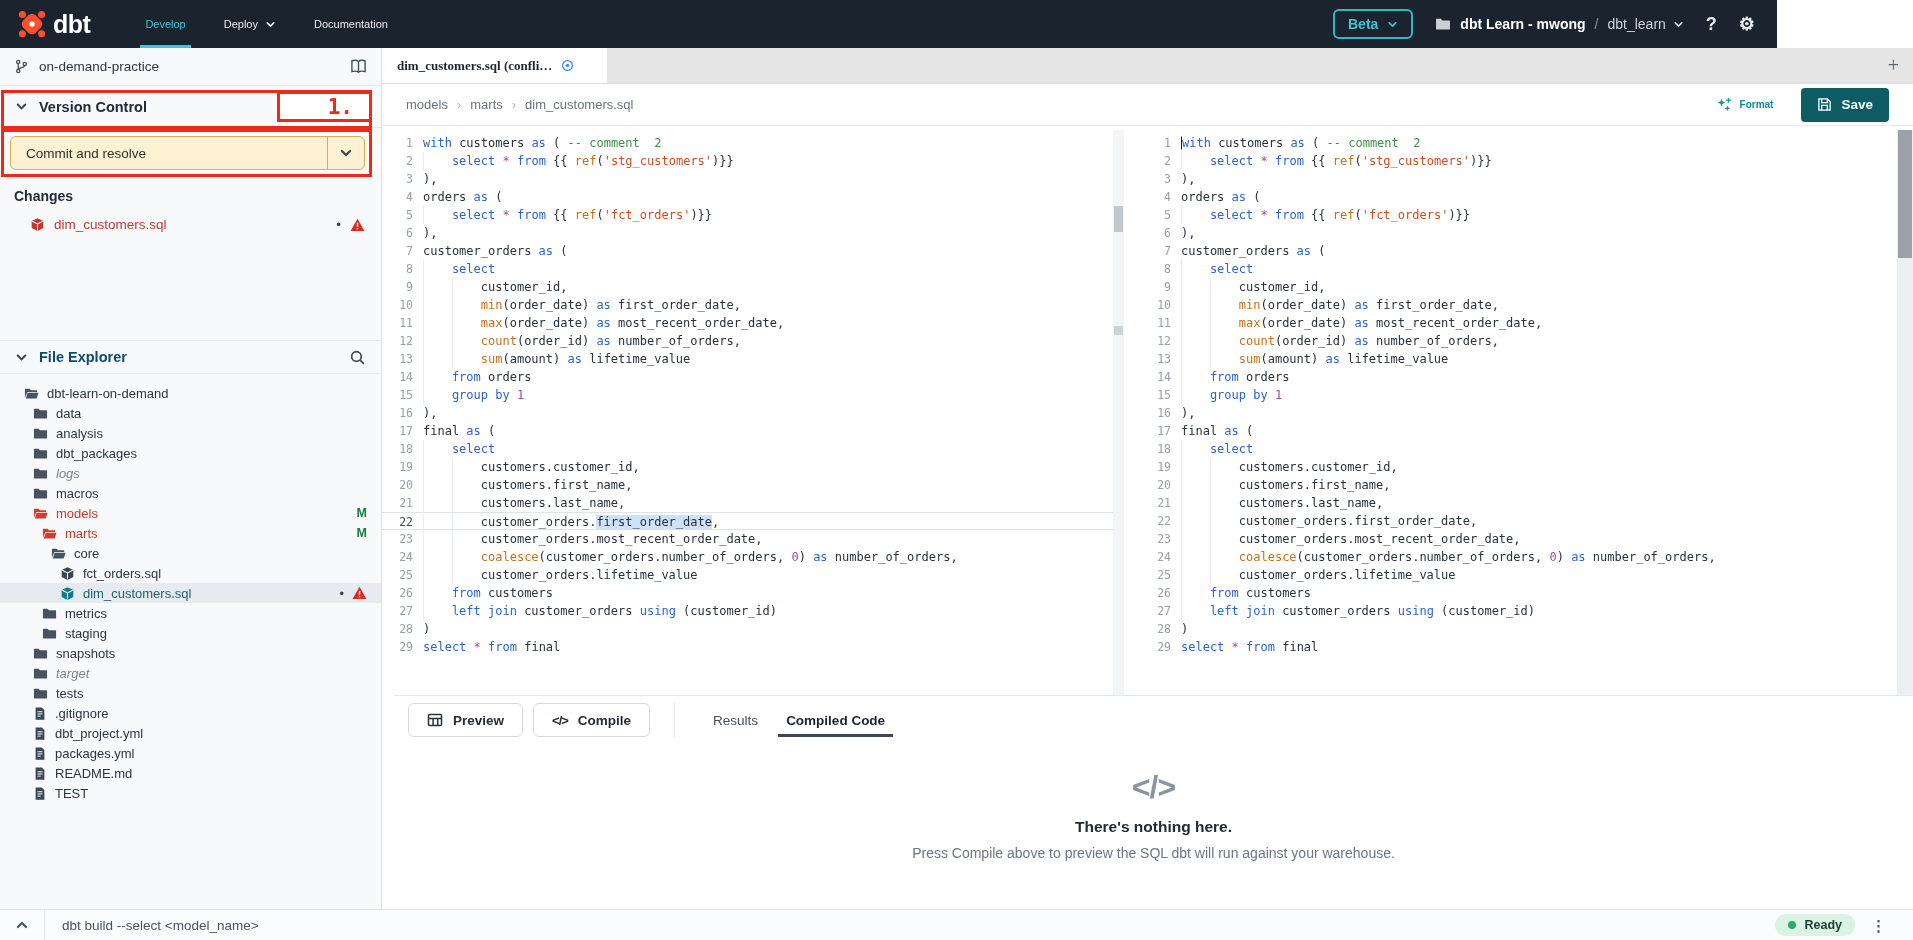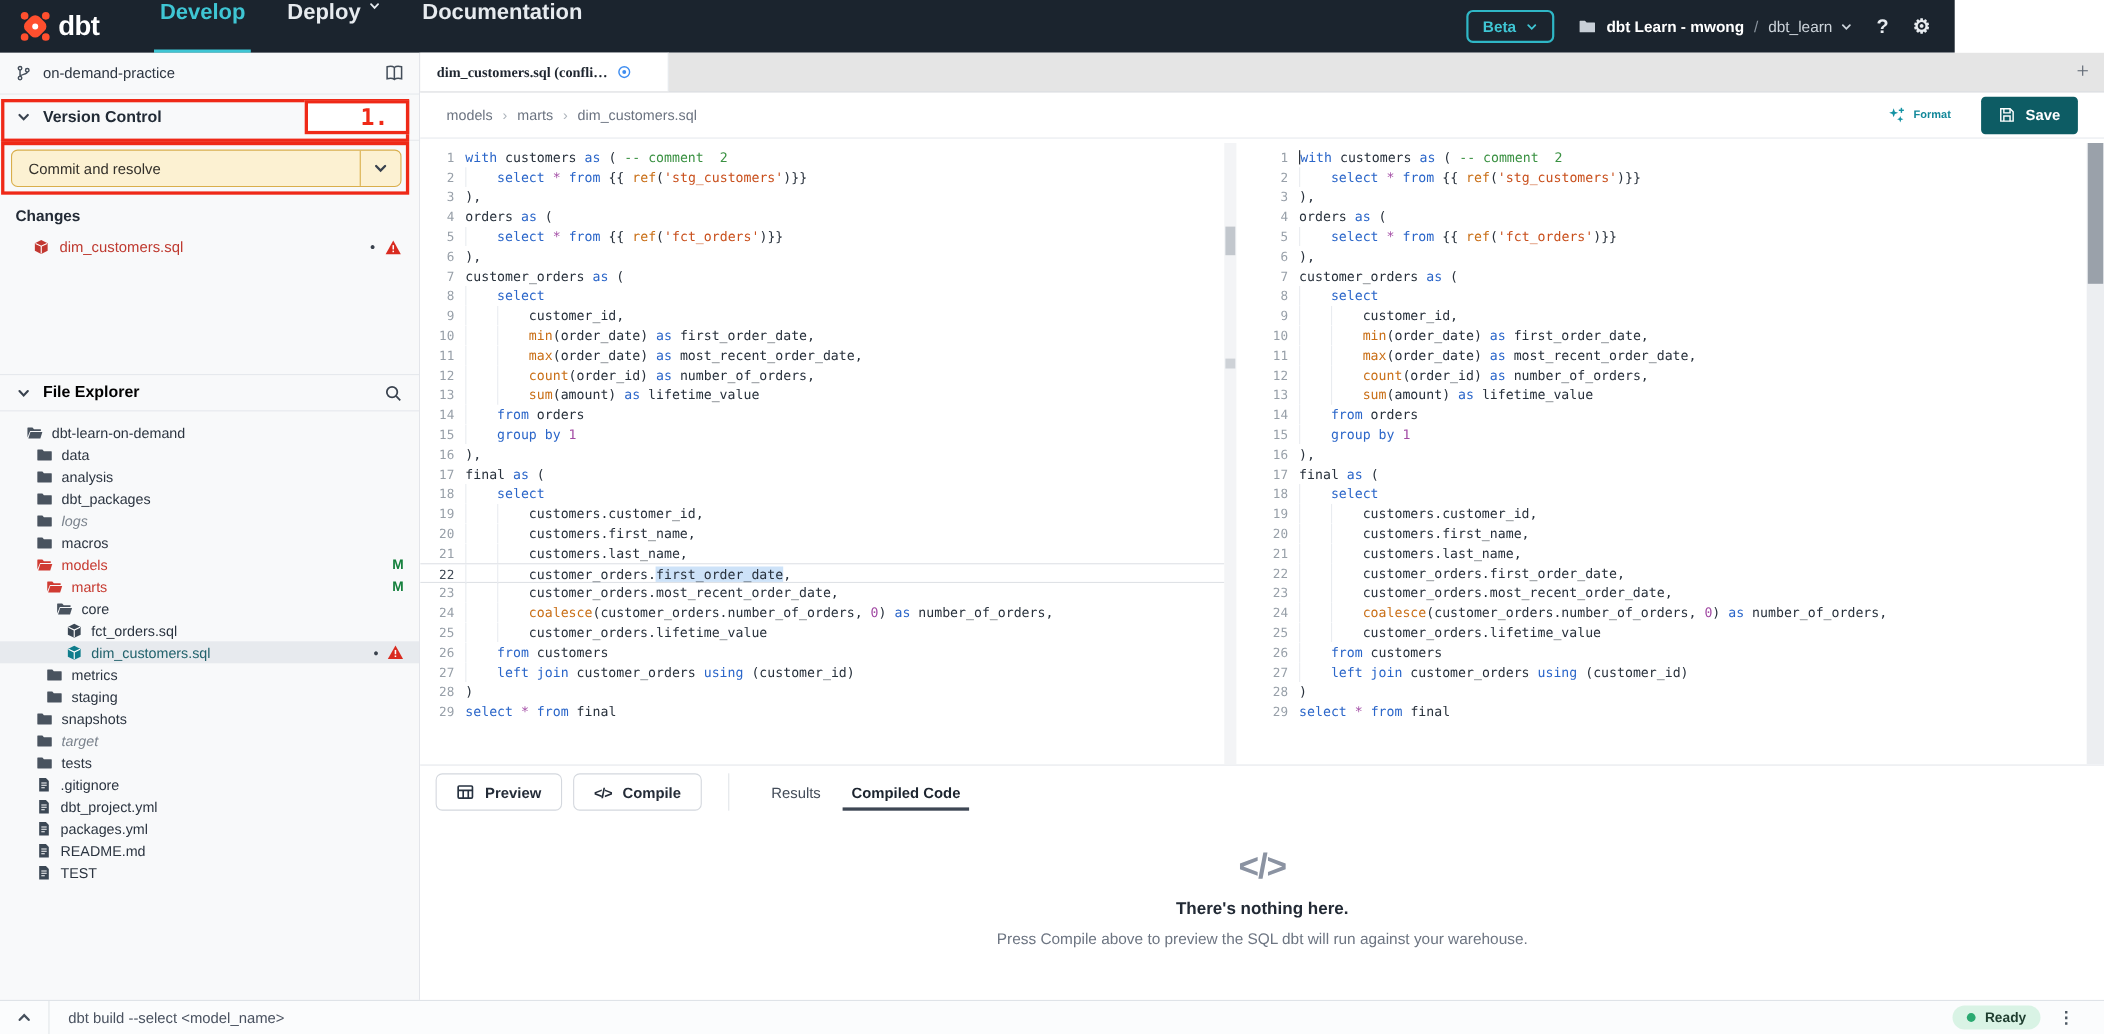--- a/index.html
+++ b/index.html
@@ -6,21 +6,21 @@
   html,body { width:1913px; height:940px; overflow:hidden; font-family:"Liberation Sans",sans-serif; background:#fff; }
   .app { position:relative; width:1913px; height:940px; }
   .icon svg { display:block; }
 
   
   .nav { position:absolute; top:0; left:0; width:1777px; height:48px; background:#1b242e; display:flex; align-items:center; }
   .logo { display:flex; align-items:center; gap:7px; margin-left:18px; }
   .logo-mark svg { width:28px; height:28px; }
   .logo-text { color:#fff; font-weight:700; font-size:25px; letter-spacing:-.5px; }
   .nav-items { display:flex; height:100%; margin-left:36px; }
-  .nav-item { display:flex; gap:7px; padding:0 19px; color:#e7ebef; font-weight:700; font-size:20px; position:relative; cursor:pointer; }
+  .nav-item { display:flex; align-items:center; gap:7px; padding:0 19px; color:#e7ebef; font-weight:400; font-size:11px; position:relative; cursor:pointer; }
   .nav-item.active { color:#3fc6d4; }
   .nav-item.active::after { content:""; position:absolute; left:14px; right:14px; bottom:0; height:3px; background:#3fc6d4; }
   .nav-item .icon { color:#e7ebef; }
   .nav-right { margin-left:auto; display:flex; align-items:center; gap:22px; margin-right:22px; }
   .beta-btn { display:flex; align-items:center; gap:9px; border:2px solid #2fb7c6; color:#3fc6d4; border-radius:6px; padding:5px 13px; font-weight:700; font-size:14px; cursor:pointer; }
   .acct { display:flex; align-items:center; gap:9px; font-size:14px; color:#fff; cursor:pointer; }
   .acct-name { font-weight:700; }
   .acct-sep { color:#8b949e; }
   .acct-proj { color:#cdd4db; display:flex; align-items:center; gap:7px; }
   .nav-glyph { color:#e8ecf0; font-weight:700; font-size:18px; cursor:pointer; }
@@ -36,21 +36,21 @@
   .commit-label { padding:0 15px; flex:1; }
   .commit-caret { width:37px; align-self:stretch; border-left:1px solid #d9ae4b; display:flex; align-items:center; justify-content:center; color:#39424e; }
   .anno-rect { position:absolute; border:3px solid #ef2917; left:1px; right:9px; pointer-events:none; z-index:5; }
   .anno-1 { top:42px; height:39px; }
   .anno-2 { top:81px; height:48px; }
   .anno-label { position:absolute; top:43px; right:9px; width:95px; height:31px; background:#fff; border:3px solid #ef2917; color:#ef2917; font-weight:700; font-size:21px; font-family:"DejaVu Sans Mono",monospace; display:flex; align-items:center; justify-content:flex-end; padding-right:16px; z-index:6; pointer-events:none; }
   .changes { height:164px; padding:12px 14px; }
   .changes-title { font-weight:700; font-size:14px; color:#232b36; margin-bottom:10px; }
   .change-row { display:flex; align-items:center; gap:9px; padding:3px 2px 3px 16px; font-size:13.5px; color:#bf3a30; cursor:pointer; }
   .change-meta { margin-left:auto; display:flex; align-items:center; gap:9px; color:#3a424d; }
-  .fe-header { height:34px; display:flex; align-items:center; gap:11px; padding:0 15px; font-weight:700; font-size:14.5px; color:#000000; border-top:1px solid #e6e9ed; border-bottom:1px solid #e6e9ed; cursor:pointer; }
+  .fe-header { height:34px; display:flex; align-items:center; gap:11px; padding:0 15px; font-weight:700; font-size:14.5px; color:#0c4a6e; border-top:1px solid #e6e9ed; border-bottom:1px solid #e6e9ed; cursor:pointer; }
   .fe-search { margin-left:auto; cursor:pointer; }
   .tree { padding-top:9px; }
   .tree-row { height:20px; display:flex; align-items:center; gap:8px; font-size:13px; color:#2b3440; padding-right:14px; cursor:pointer; }
   .tree-row.selected { background:#e7eaee; }
   .tree-row .nm.muted { color:#7a828c; font-style:italic; }
   .tree-row .nm.red { color:#c6392f; }
   .tree-row .nm.teal { color:#20616b; }
   .badge-m { margin-left:auto; color:#15803d; font-weight:700; font-size:12.5px; }
   .row-meta { margin-left:auto; display:flex; align-items:center; gap:8px; color:#3a424d; }
   .f-dark { color:#49535f; } .f-red { color:#d03b32; } .m-dark { color:#3b4754; } .m-teal { color:#0f7d8c; } .m-red { color:#c23730; }
@@ -83,21 +83,21 @@
   .ln { width:31px; text-align:right; color:#98a0a9; flex:none; font-size:11.5px; }
   .lt { padding-left:10px; }
   .ind { display:inline-block; width:4ch; box-shadow:inset 1px 0 0 #e9ecf0; }
   .tok-kw { color:#2b66c9;text-align:right; } .tok-fn { color:#c96f17; } .tok-str { color:#c9501d; }
   .tok-cm { color:#3a9142; } .tok-num { color:#a24ba4; } .tok-id { color:#28313c; }
   .tok-sel { background:#cde2f8; color:#28313c; }
   .pane-right .tok-sel { background:transparent; }
   .cursor { display:inline-block; width:0; border-left:1.5px solid #1a1f26; height:13px; transform:translateY(2.5px); }
 
   
-  .bottom-panel { position:absolute; left:0; right:0; top:647px; height:214px; border-top:1px solid #e4e7eb; background:#fff; }
+  .bottom-panel { position:absolute; left:12px; right:0; top:647px; height:214px; border-top:1px solid #e4e7eb; background:#fff; }
   .bp-bar { display:flex; align-items:stretch; padding:7px 14px 0; height:41px; }
   .bp-btn { display:flex; align-items:center; gap:10px; background:#fff; border:1px solid #d4d8de; border-radius:6px; padding:0 18px; font-weight:700; font-size:13.5px; color:#242c38; margin-right:10px; cursor:pointer; font-family:inherit; }
   .code-glyph { font-weight:700; font-size:13px; color:#242c38; letter-spacing:-1px; }
   .bp-divider { width:1px; background:#e2e5e9; margin:0 24px 0 14px; }
   .bp-tab { display:flex; align-items:center; padding:0 14px; font-size:13.5px; color:#434c59; position:relative; cursor:pointer; }
   .bp-tab.active { color:#1c242f; font-weight:700; }
   .bp-tab.active::after { content:""; position:absolute; left:6px; right:6px; bottom:0; height:3px; background:#3e4754; }
   .empty { text-align:center; margin-top:32px; }
   .empty-icon { font-size:32px; font-weight:700; color:#8b93a2; letter-spacing:-1px; }
   .empty-title { margin-top:12px; font-weight:700; font-size:15.5px; color:#222a35; }

